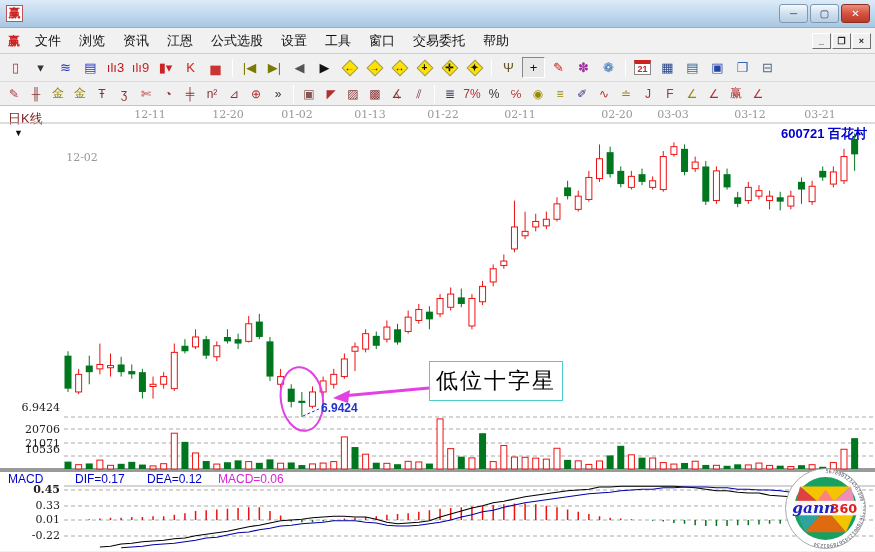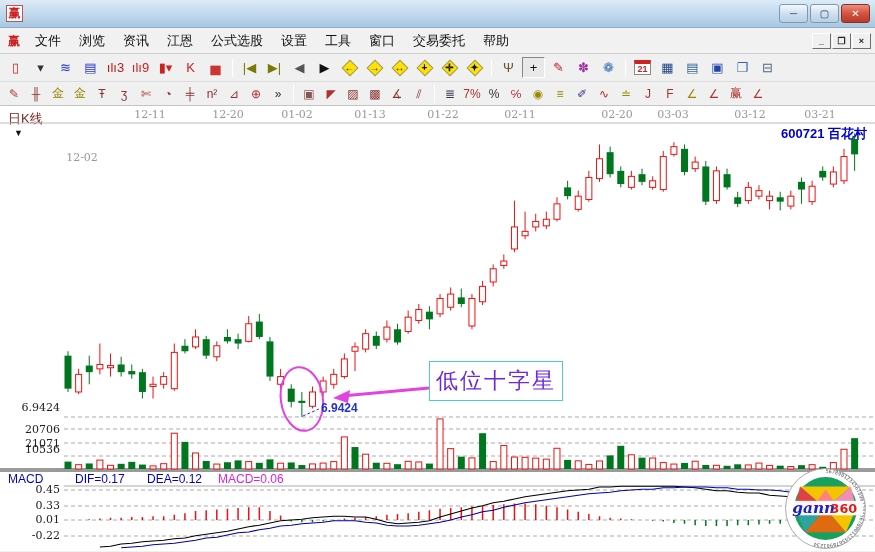--- a/index.html
+++ b/index.html
@@ -43,21 +43,21 @@
   #chart-svg { position:absolute; left:0; top:0; }
   .date-axis { position:absolute; left:0; top:2px; width:875px; height:14px; }
   .date-label { position:absolute; transform:translateX(-50%); font-family:"DejaVu Serif", serif; font-size:11px; color:#999; }
   .kline-label { position:absolute; left:8px; top:4px; font-size:13px; color:#7f1d1d; cursor:pointer; }
   .kline-caret { position:absolute; left:14px; top:22px; font-size:9px; color:#111; cursor:pointer; }
   .stock-label { position:absolute; right:8px; top:19px; font-size:13px; font-weight:bold; color:#0000cc; }
   .axis-label { position:absolute; width:58px; text-align:right; font-family:"DejaVu Serif", serif; font-size:11px; color:#222; }
   .marked-price { position:absolute; left:321px; top:295px; font-size:12px; font-weight:bold; color:#2233cc; }
   .anno-box { position:absolute; left:429px; top:255px; width:134px; height:40px; border:1px solid #4ccccc; background:#fff;
               display:flex; align-items:center; justify-content:center; font-family:"DejaVu Serif", serif; font-size:22px;
-              letter-spacing:2px; color:#6d28d9; }
+              letter-spacing:2px; color:#000000; }
   .macd-header { position:absolute; top:366px; left:0; width:875px; height:14px; font-size:12px; }
   .macd-header span { position:absolute; }
   .mh-ind { left:8px; color:#0000cc; }
   .mh-dif { left:75px; color:#0000cc; }
   .mh-dea { left:147px; color:#0000cc; }
   .mh-macd { left:218px; color:#dd22dd; }
   .logo { position:absolute; left:776px; top:360px; width:99px; height:85px; overflow:hidden; }
 </style>
 </head>
 <body>
@@ -519,21 +519,21 @@
       <line x1="302.86" y1="417" x2="318.86" y2="410" stroke="#2233cc" stroke-width="1" stroke-dasharray="3 2"></line>
       <line x1="429" y1="389" x2="342" y2="397" stroke="#e342e3" stroke-width="3"></line>
       <polygon points="333,399 350,391 348,404" fill="#e342e3"></polygon>
     </svg>
 
   <div id="axis-labels">
       <span class="axis-label" style="left: 2px; top: 295px;">6.9424</span>
       <span class="axis-label" style="left: 2px; top: 317px;">20706</span>
       <span class="axis-label" style="left: 2px; top: 331px;">21071</span>
       <span class="axis-label" style="left: 2px; top: 337px;">10536</span>
-      <span class="axis-label" style="left: 2px; top: 377px;">0.45</span>
+      <span class="axis-label" style="left: 2px; top: 377px; font-weight: bold;">0.45</span>
       <span class="axis-label" style="left: 2px; top: 393px;">0.33</span>
       <span class="axis-label" style="left: 2px; top: 407px;">0.01</span>
       <span class="axis-label" style="left: 2px; top: 423px;">-0.22</span>
     </div>
   <span class="marked-price">6.9424</span>
   <div class="anno-box">低位十字星</div>
 
   <div class="macd-header">
     <span class="mh-ind">MACD</span>
     <span class="mh-dif">DIF=0.17</span>

